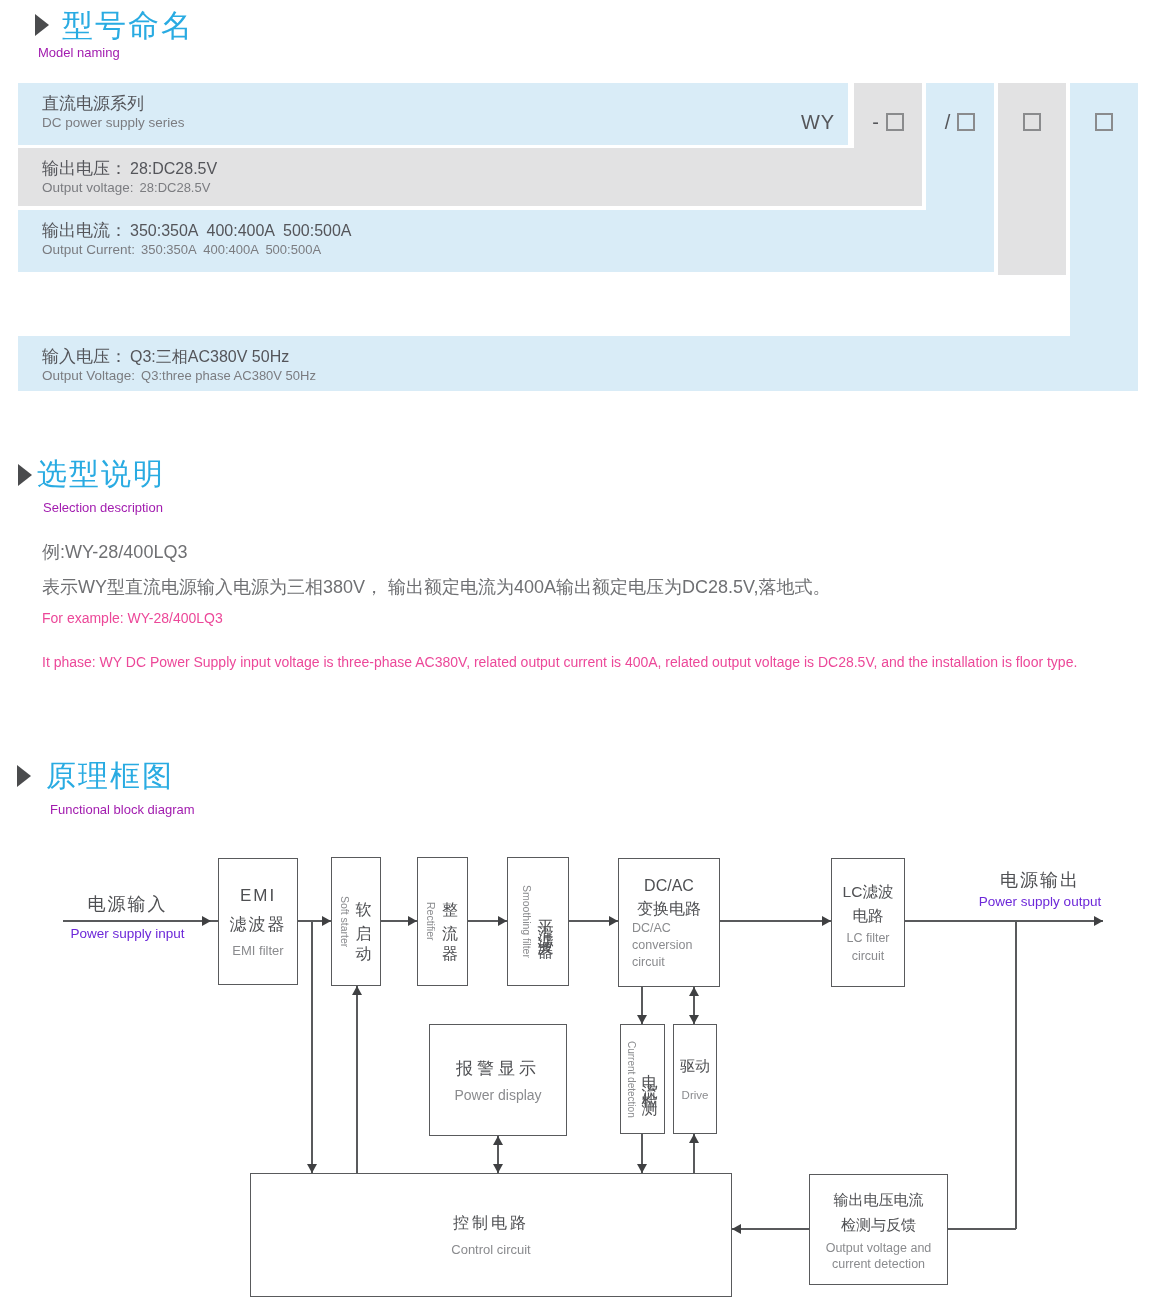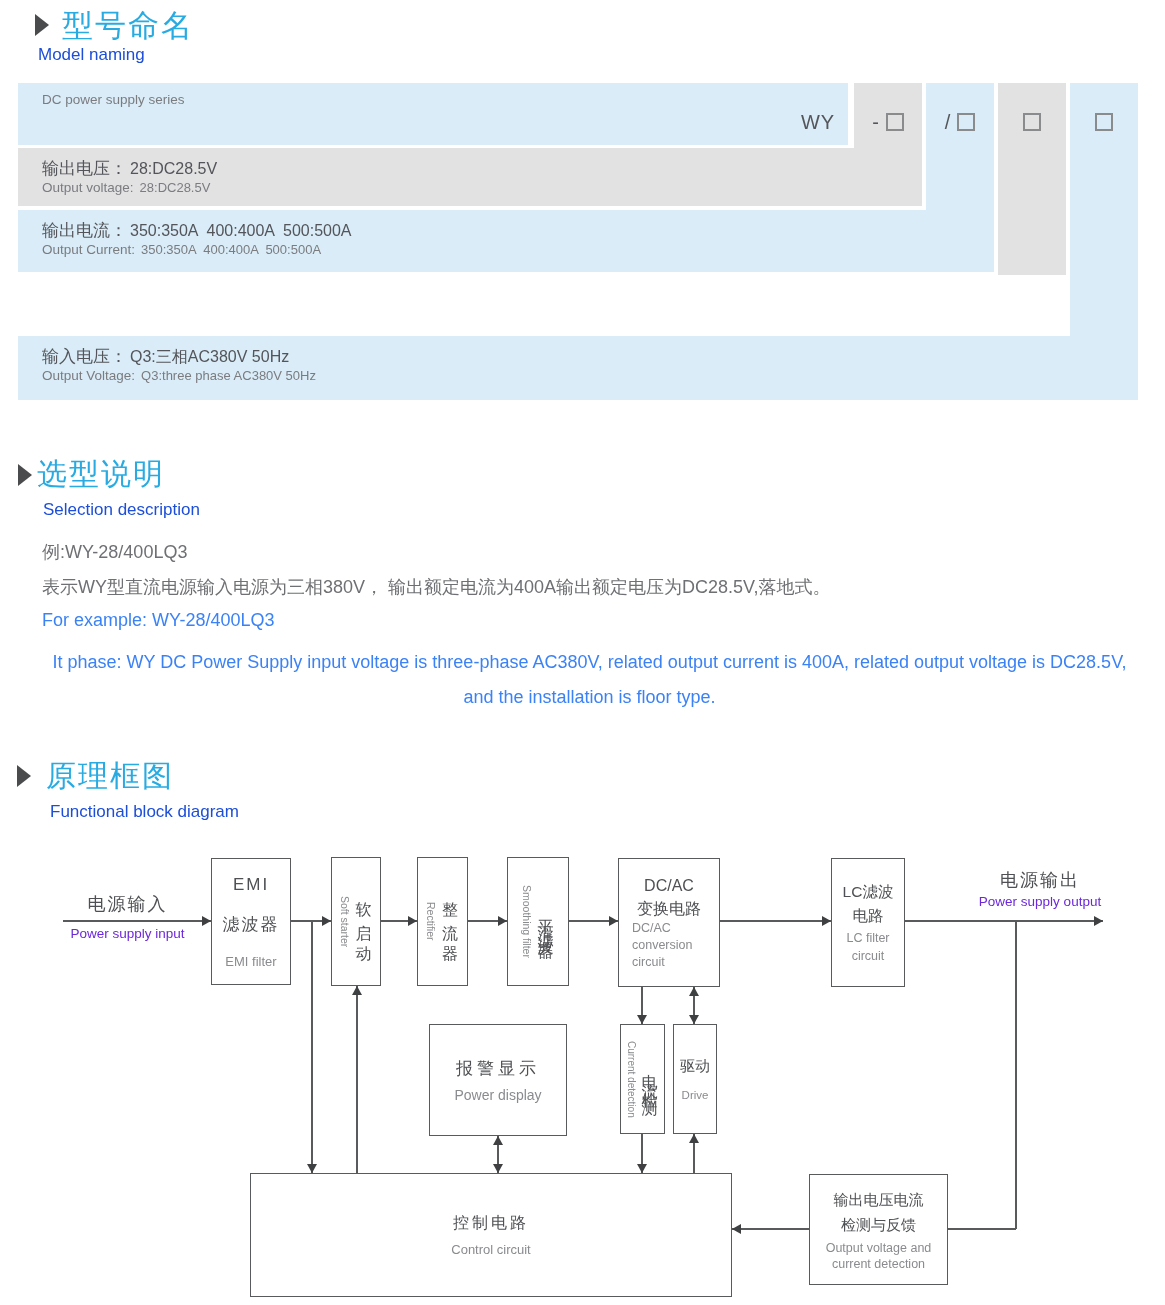--- a/index.html
+++ b/index.html
@@ -4,38 +4,38 @@
 <style>
   html,body{margin:0;padding:0;background:#ffffff;}
   body{width:1165px;height:1305px;position:relative;overflow:hidden;
        font-family:"Liberation Sans","DejaVu Sans",sans-serif;}
   
   .tri{position:absolute;width:0;height:0;
        border-top:11px solid transparent;border-bottom:11px solid transparent;
        border-left:14px solid #4a4b4d;}
   .zh-title{position:absolute;color:#29abe2;font-size:30px;letter-spacing:2px;white-space:nowrap;}
   .zh-title.lg{font-size:31px;}
-  .en-title{position:absolute;color:#1d4ed8;font-size:17px;white-space:nowrap;}
+  .en-title{position:absolute;color:#a21caf;font-size:13px;white-space:nowrap;}
   
   .ntable{position:absolute;left:18px;top:83px;width:1130px;height:315px;}
   .band{position:absolute;left:0;box-sizing:border-box;padding:9px 0 0 24px;}
   .band.blue{background:#d9ecf7;}
   .band.gray{background:#e2e2e3;}
   .band.col{padding:0;}
   .zhrow{font-size:17px;color:#54555a;white-space:pre;}
   .enrow{font-size:13.5px;color:#7b7c80;white-space:pre;}
   .zhrow .val{font-size:16px;margin-left:3px;white-space:pre;}
   .enrow .val{font-size:13px;margin-left:6px;white-space:pre;}
   .code{position:absolute;top:26px;height:26px;display:flex;align-items:center;
         justify-content:center;gap:6px;}
   .codetext{font-size:20px;color:#55565a;letter-spacing:1px;}
   .sq{display:inline-block;width:18px;height:18px;border:2px solid #8a8b8d;box-sizing:border-box;}
   
   .body-zh{position:absolute;color:#6f7073;font-size:18px;white-space:nowrap;}
-  .body-en{position:absolute;color:#3b82f6;font-size:18px;text-align:center;}
+  .body-en{position:absolute;color:#ec4899;font-size:14px;}
   
   .diagram{position:absolute;left:0;top:850px;width:1165px;height:455px;}
   .hl{position:absolute;height:1.5px;background:#595a5c;}
   .vl{position:absolute;width:1.5px;background:#595a5c;}
   .ar{position:absolute;width:0;height:0;}
   .ar.r{border-top:5px solid transparent;border-bottom:5px solid transparent;border-left:9px solid #3f4042;}
   .ar.l{border-top:5px solid transparent;border-bottom:5px solid transparent;border-right:9px solid #3f4042;}
   .ar.d{border-left:5px solid transparent;border-right:5px solid transparent;border-top:9px solid #3f4042;}
   .ar.u{border-left:5px solid transparent;border-right:5px solid transparent;border-bottom:9px solid #3f4042;}
   .blk{position:absolute;box-sizing:border-box;border:1.5px solid #595a5c;background:#fff;
@@ -57,31 +57,32 @@
 
 <div>
 
   <span class="tri" style="left:35px;top:14px"></span>
   <div class="zh-title lg" style="left:62px;top:5px">型号命名</div>
   <div class="en-title" style="left:38px;top:45px">Model naming</div>
 
   <div class="ntable">
 
     <div class="band blue" style="top:0;width:830px;height:62px">
+      <div class="zhrow">直流电源系列</div>
       <div class="enrow">DC power supply series</div>
     </div>
     <div class="band gray" style="top:65px;width:904px;height:58px">
       <div class="zhrow"><span>输出电压：</span><span class="val">28:DC28.5V</span></div>
       <div class="enrow"><span>Output voltage:</span><span class="val">28:DC28.5V</span></div>
     </div>
     <div class="band blue" style="top:127px;width:976px;height:62px">
       <div class="zhrow"><span>输出电流：</span><span class="val">350:350A  400:400A  500:500A</span></div>
       <div class="enrow"><span>Output Current:</span><span class="val">350:350A  400:400A  500:500A</span></div>
     </div>
-    <div class="band blue" style="top:253px;width:1120px;height:64px">
+    <div class="band blue" style="top:253px;width:1120px;height:55px">
       <div class="zhrow"><span>输入电压：</span><span class="val">Q3:三相AC380V 50Hz</span></div>
       <div class="enrow"><span>Output Voltage:</span><span class="val">Q3:three phase AC380V 50Hz</span></div>
     </div>
 
     <div class="band gray col" style="left:836px;top:0;width:68px;height:65px"></div>
     <div class="band blue col" style="left:908px;top:0;width:68px;height:127px"></div>
     <div class="band gray col" style="left:980px;top:0;width:68px;height:192px"></div>
     <div class="band blue col" style="left:1052px;top:0;width:68px;height:253px"></div>
 
     <div class="code" style="left:765px;width:70px">
@@ -145,21 +146,21 @@
     <span class="ar u" style="left:689px;top:284px"></span>
     <span class="ar u" style="left:493px;top:286px"></span>
     <span class="ar d" style="left:493px;top:314px"></span>
     <span class="ar l" style="left:732px;top:374px"></span>
 
     <div class="flow-label-zh" style="left:55px;top:42px;width:145px">电源输入</div>
     <div class="flow-label-en" style="left:55px;top:76px;width:145px">Power supply input</div>
     <div class="flow-label-zh" style="left:955px;top:18px;width:170px">电源输出</div>
     <div class="flow-label-en" style="left:955px;top:44px;width:170px">Power supply output</div>
 
-    <div class="blk hcol" style="left:211px;top:8px;width:80px;height:127px;gap:18px">
+    <div class="blk hcol" style="left:218px;top:8px;width:80px;height:127px;gap:7px">
       <span class="bzh" style="font-size:17px;letter-spacing:2px">EMI</span>
       <span class="bzh" style="font-size:17px;letter-spacing:2px">滤波器</span>
       <span class="ben">EMI filter</span>
     </div>
 
     <div class="blk vcol" style="left:331px;top:7px;width:50px;height:129px">
       <span class="ven">Soft starter</span>
       <span class="vzh sp3">软启动</span>
     </div>
 

